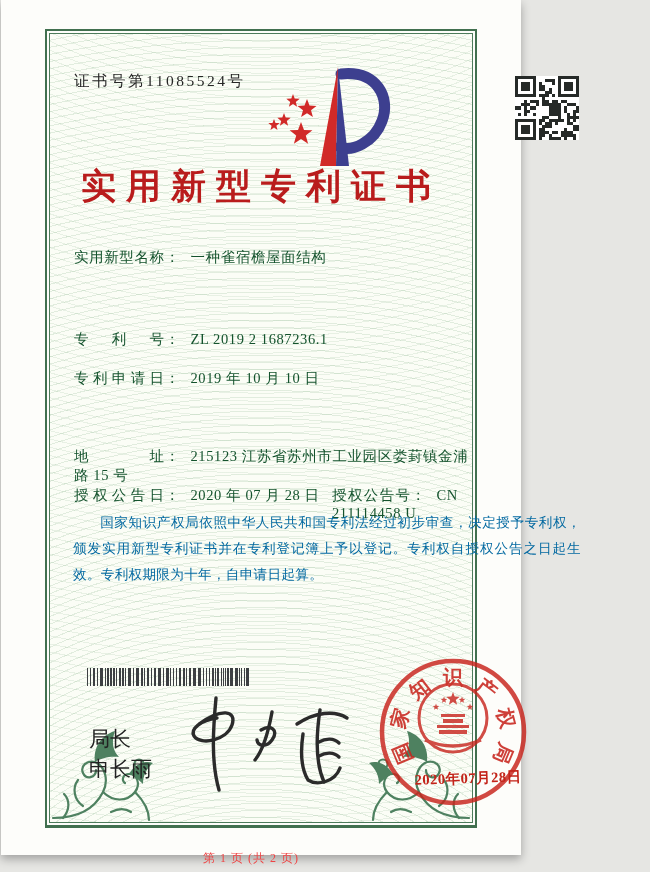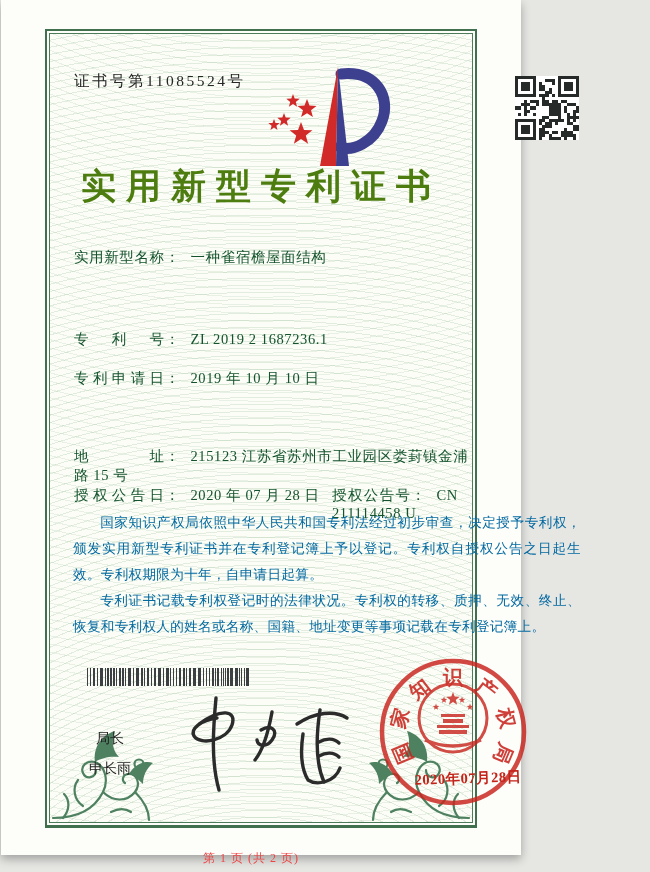--- a/index.html
+++ b/index.html
@@ -37,37 +37,37 @@
   .corner-ornament.right{right:2px;transform:scaleX(-1);}
 
   .abs{position:absolute;}
   .cert-no{
     left:73px;top:71px;font-size:15.5px;color:#262626;letter-spacing:2.5px;
   }
   .logo{left:262px;top:64px;width:150px;height:108px;}
   .qr{left:514px;top:76px;width:64px;height:64px;background:#fff;}
   .title{
     left:0;right:0;top:163px;text-align:center;
-    font-size:35px;font-weight:700;color:#4d7c0f;letter-spacing:10px;
+    font-size:35px;font-weight:700;color:#b91c1c;letter-spacing:10px;
   }
   .frow{left:73px;right:52px;font-size:14.5px;color:#14532d;}
   .flabel{
     display:inline-block;width:90px;vertical-align:top;
     text-align:justify;text-align-last:justify;-moz-text-align-last:justify;
   }
   .fcolon{display:inline-block;margin-left:1px;}
   .fvalue{margin-left:11px;letter-spacing:0.6px;}
   .fpair2{position:absolute;left:258px;top:0;font-family:Liberation Serif, serif;}
   .paras{
     left:72px;top:510px;width:508px;
     font-size:13.6px;line-height:1.92;color:#0369a1;text-align:justify;
   }
   .paras p{margin:0;text-indent:2em;letter-spacing:0.3px;}
   .barcode{left:84px;top:668px;width:170px;height:18px;}
-  .signer{left:88px;top:724px;font-size:14px;color:#222;line-height:30px;text-align:center;}
+  .signer{left:88px;top:724px;font-size:21px;color:#222;line-height:30px;}
   .signature{left:168px;top:690px;width:205px;height:108px;}
   .seal{left:371px;top:651px;width:162px;height:162px;opacity:.92;}
   .seal-date{
     left:396px;top:769px;width:142px;text-align:center;
     color:#c32319;font-size:14.5px;font-weight:700;letter-spacing:0.5px;
     transform:rotate(-2deg);
   }
   .footer{
     left:0;right:20px;top:850px;text-align:center;
     font-size:12px;color:#ef4444;letter-spacing:1px;
@@ -282,21 +282,20 @@
   </div>
   <div class="abs frow" style="top:486px">
     <span class="flabel">授权公告日</span><span class="fcolon">：</span><span class="fvalue">2020 年 07 月 28 日</span>
     <span class="fpair2">
       <span class="flabel" style="width:78px">授权公告号</span><span class="fcolon">：</span><span class="fvalue">CN 211114458 U</span>
     </span>
   </div>
 
   <div class="abs paras">
     <p>国家知识产权局依照中华人民共和国专利法经过初步审查，决定授予专利权，颁发实用新型专利证书并在专利登记簿上予以登记。专利权自授权公告之日起生效。专利权期限为十年，自申请日起算。</p>
-    <p>专利证书记载专利权登记时的法律状况。专利权的转移、质押、无效、终止、恢复和专利权人的姓名或名称、国籍、地址变更等事项记载在专利登记簿上。</p>
   </div>
 
   <svg class="abs barcode" id="barcode-svg" viewBox="0 0 170 18" preserveAspectRatio="none">
       <rect x="2" y="0" width="1" height="18" fill="#3d4043"></rect>
       <rect x="5" y="0" width="1" height="18" fill="#3d4043"></rect>
       <rect x="8" y="0" width="2" height="18" fill="#3d4043"></rect>
       <rect x="12" y="0" width="1" height="18" fill="#3d4043"></rect>
       <rect x="15" y="0" width="3" height="18" fill="#3d4043"></rect>
       <rect x="20" y="0" width="1" height="18" fill="#3d4043"></rect>
       <rect x="22" y="0" width="2" height="18" fill="#3d4043"></rect>

